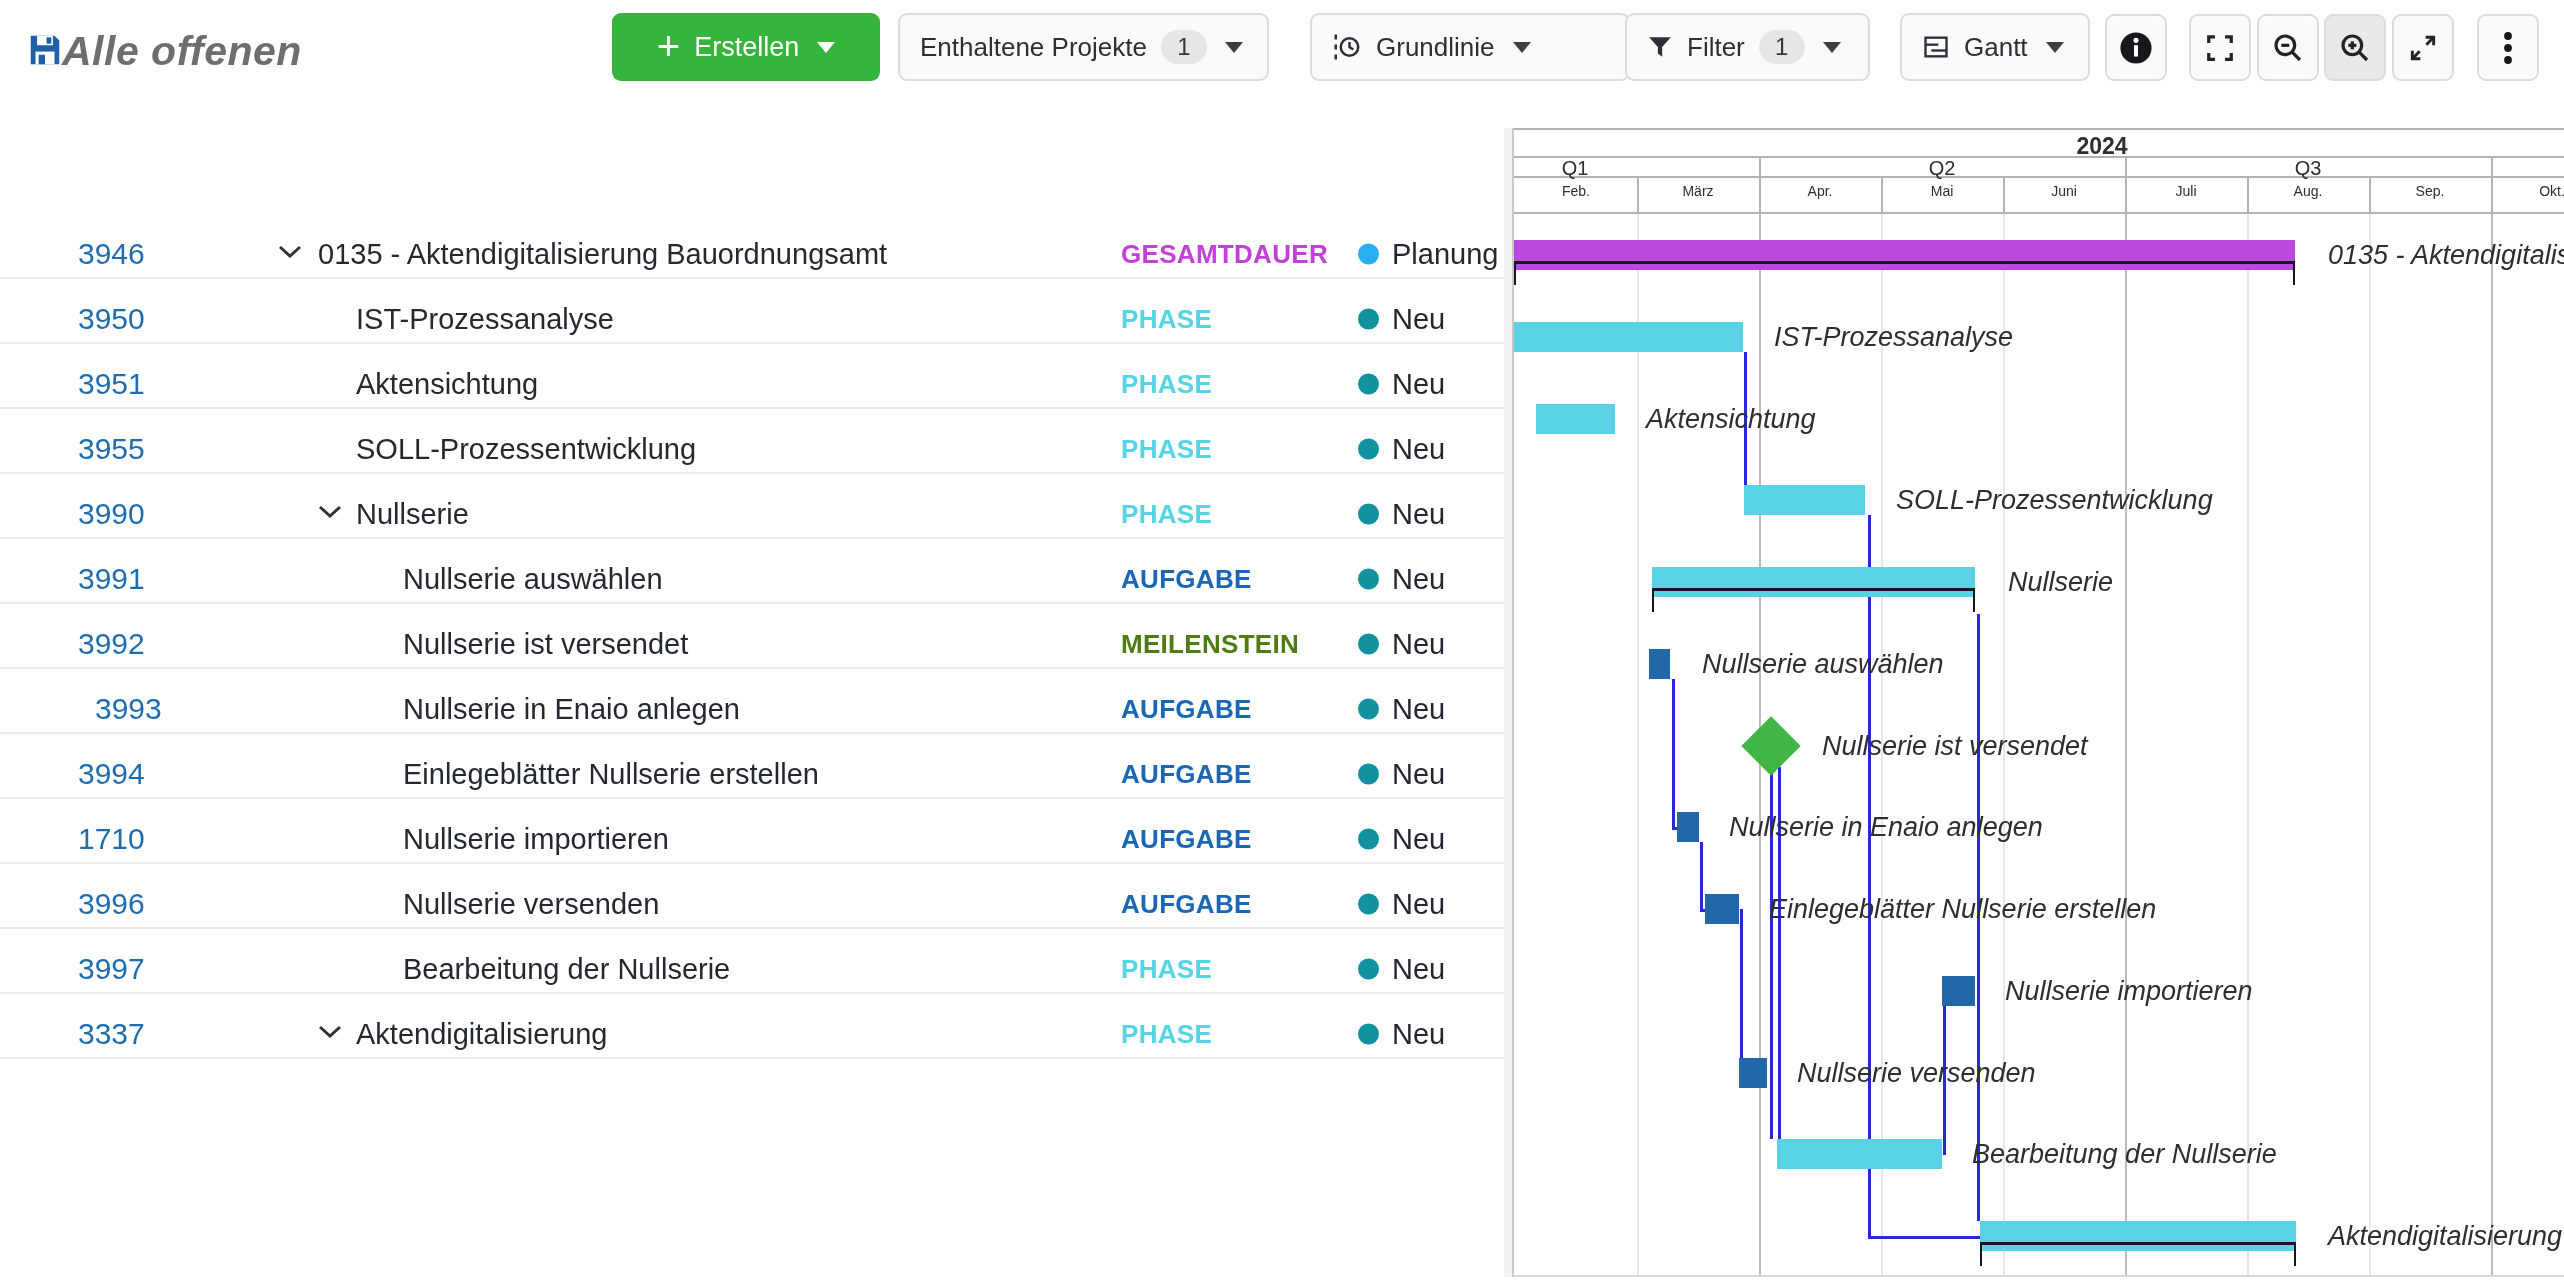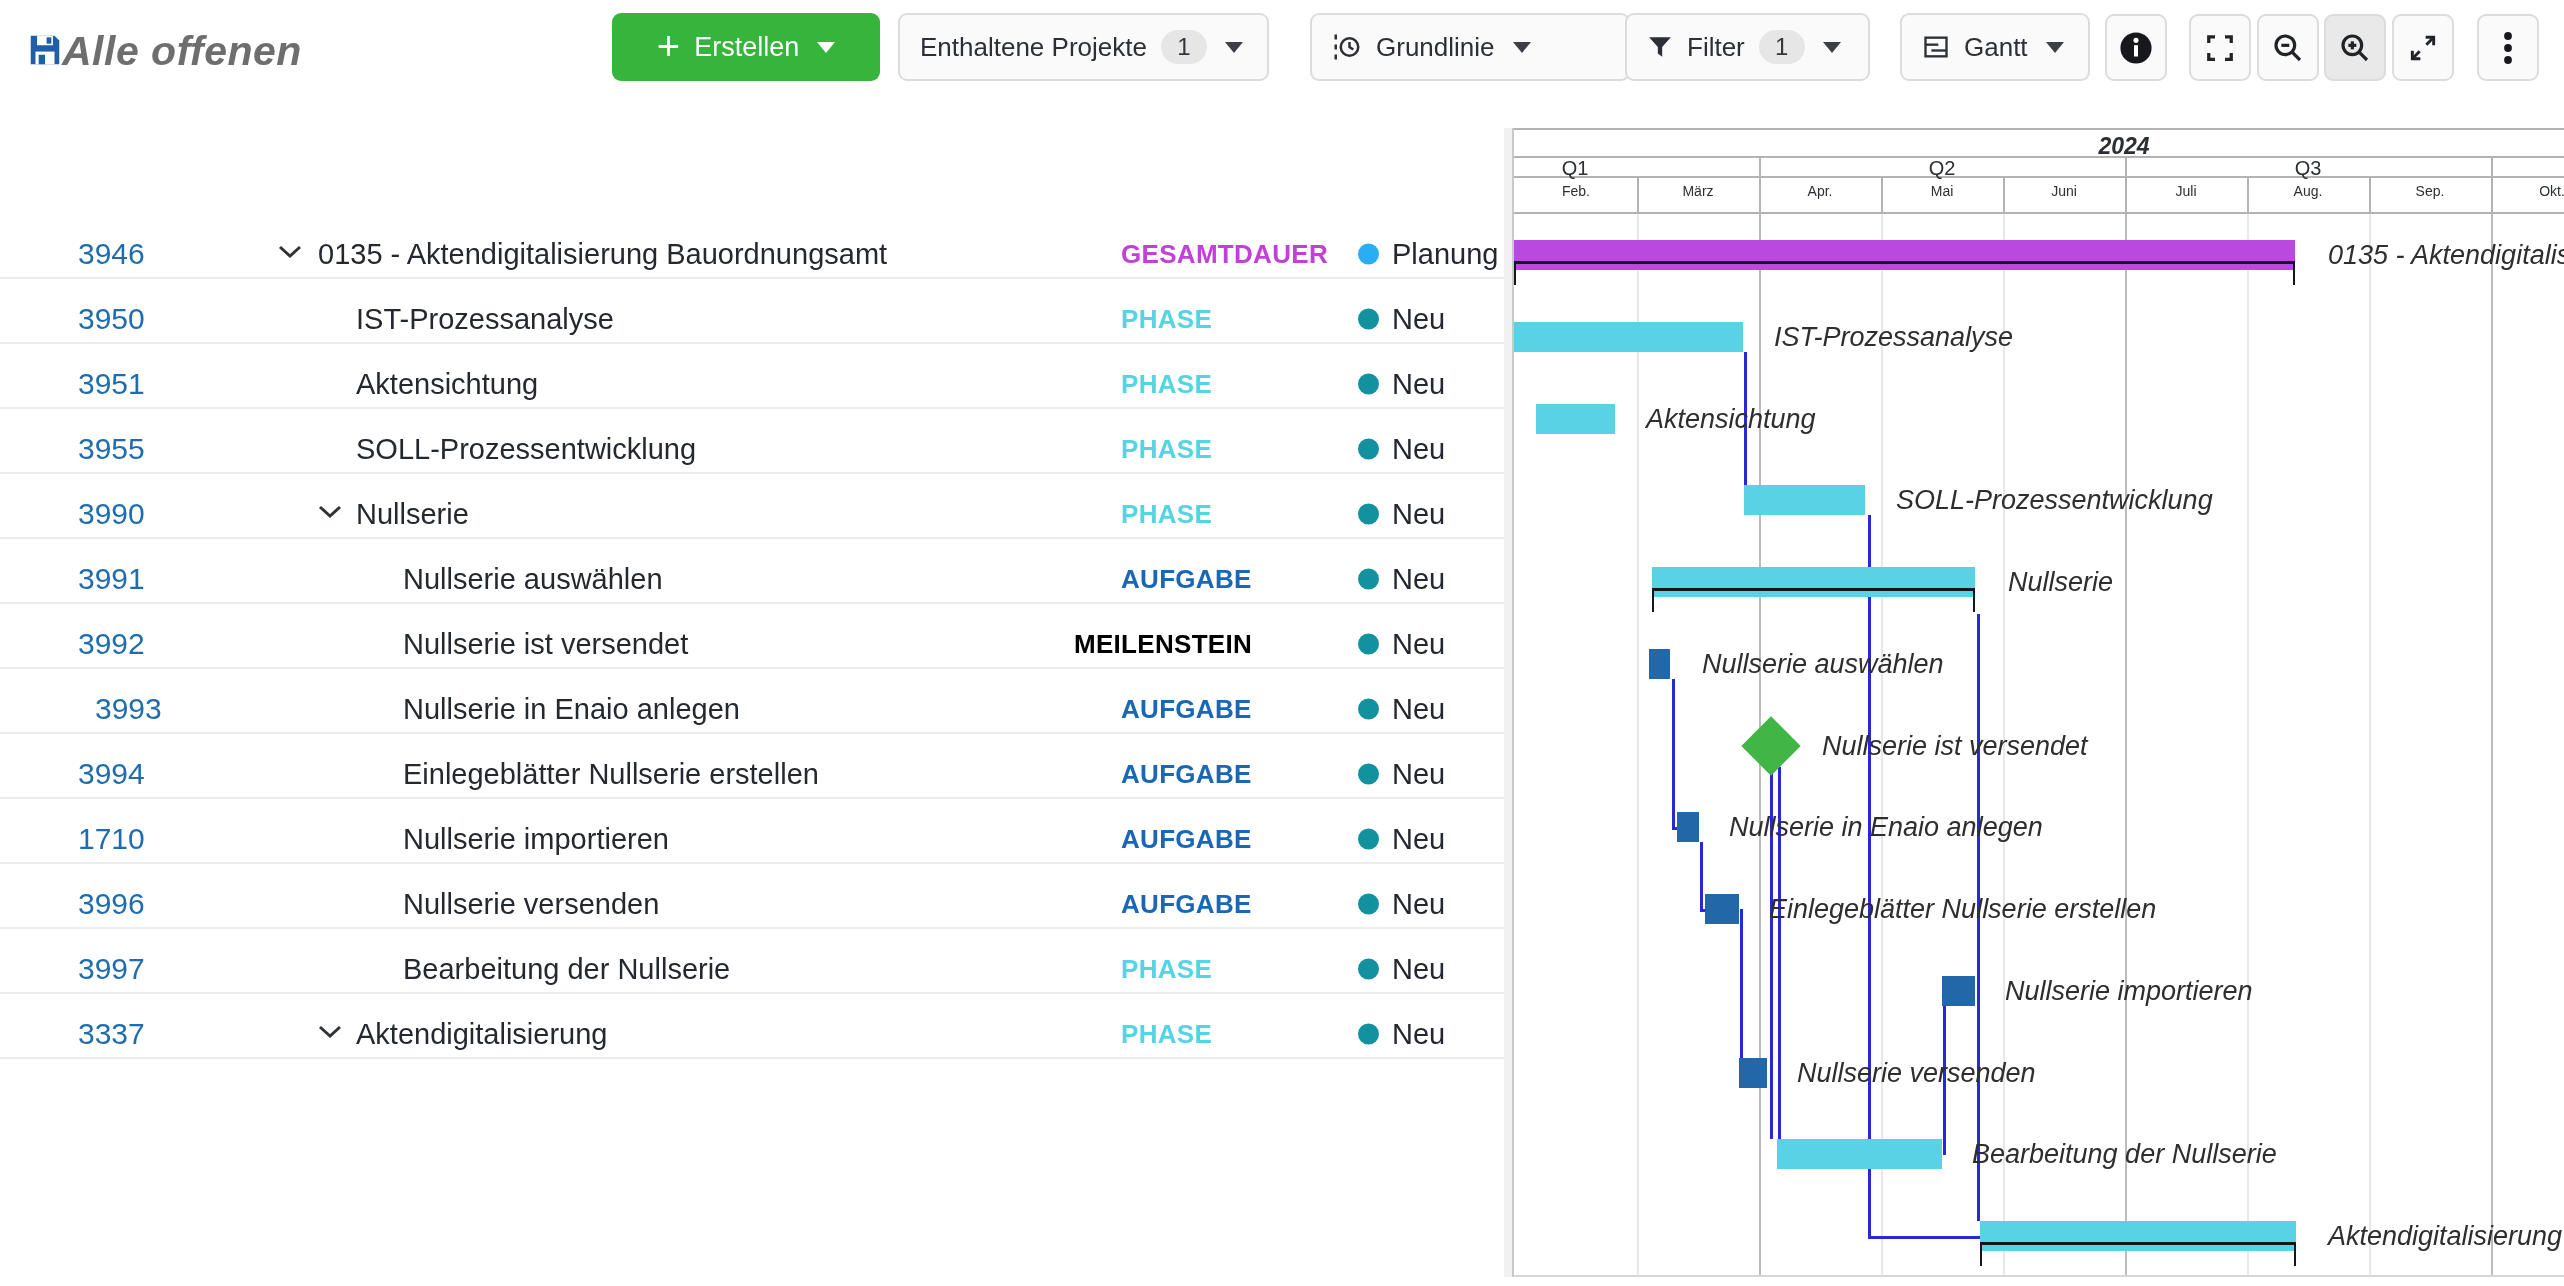--- a/index.html
+++ b/index.html
@@ -219,21 +219,21 @@
       <div class="trow">
         <div class="rid" style="left: 78px;">3991</div>
         <div class="thema" style="left: 403px;">Nullserie auswählen</div>
         <div class="typ" style="left: 1121px; color: rgb(26, 103, 181);">AUFGABE</div>
         <div class="sdot" style="left: 1358px; background: rgb(18, 146, 159);"></div>
         <div class="stxt" style="left: 1392px;">Neu</div>
       </div>
       <div class="trow">
         <div class="rid" style="left: 78px;">3992</div>
         <div class="thema" style="left: 403px;">Nullserie ist versendet</div>
-        <div class="typ" style="left: 1074px; color: #000000;">MEILENSTEIN</div>
+        <div class="typ" style="left: 1121px; color: #4d7c0f;">MEILENSTEIN</div>
         <div class="sdot" style="left: 1358px; background: rgb(18, 146, 159);"></div>
         <div class="stxt" style="left: 1392px;">Neu</div>
       </div>
       <div class="trow">
         <div class="rid" style="left: 95px;">3993</div>
         <div class="thema" style="left: 403px;">Nullserie in Enaio anlegen</div>
         <div class="typ" style="left: 1121px; color: rgb(26, 103, 181);">AUFGABE</div>
         <div class="sdot" style="left: 1358px; background: rgb(18, 146, 159);"></div>
         <div class="stxt" style="left: 1392px;">Neu</div>
       </div>
@@ -278,21 +278,21 @@
     </div>
 
   <div class="split-strip"></div>
   <div class="split-handle">
       <i></i>
       <i></i>
     </div>
 
   <div class="gantt">
     <div class="gband band-year">
-      <span class="lbl" id="yearlbl" style="left: 610px; font-style: italic;">2024</span>
+      <span class="lbl" id="yearlbl" style="left: 588px;">2024</span>
     </div>
     <div class="gband band-q" id="qband">
         <span class="lbl" style="left: 61px;">Q1</span>
         <span class="lbl" style="left: 428px;">Q2</span>
         <span class="lbl" style="left: 794px;">Q3</span>
         <div class="vsep" style="left: 245px;"></div>
         <div class="vsep" style="left: 611px;"></div>
         <div class="vsep" style="left: 977px;"></div>
       </div>
     <div class="gband band-m" id="mband">

